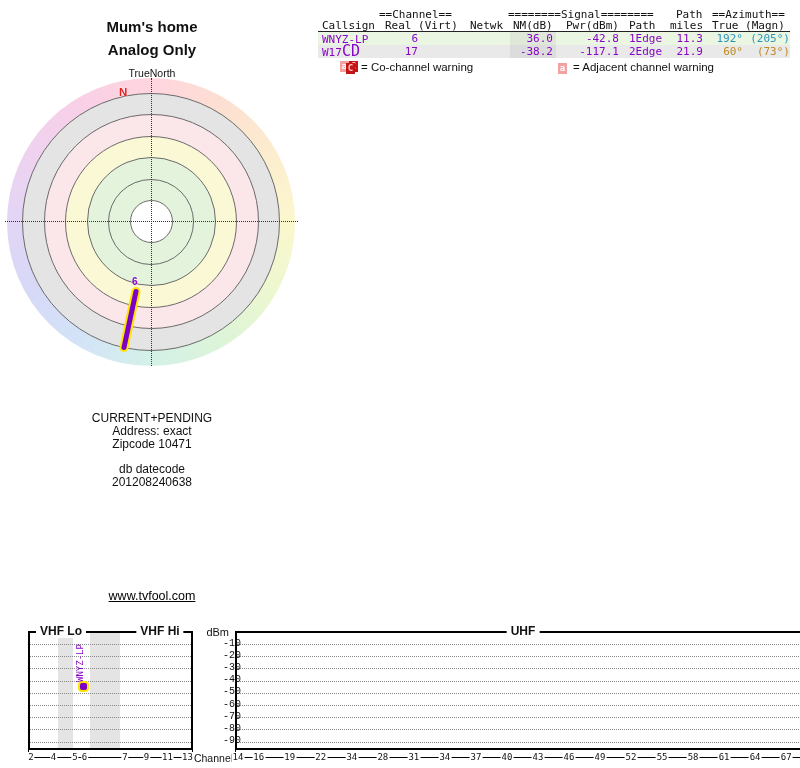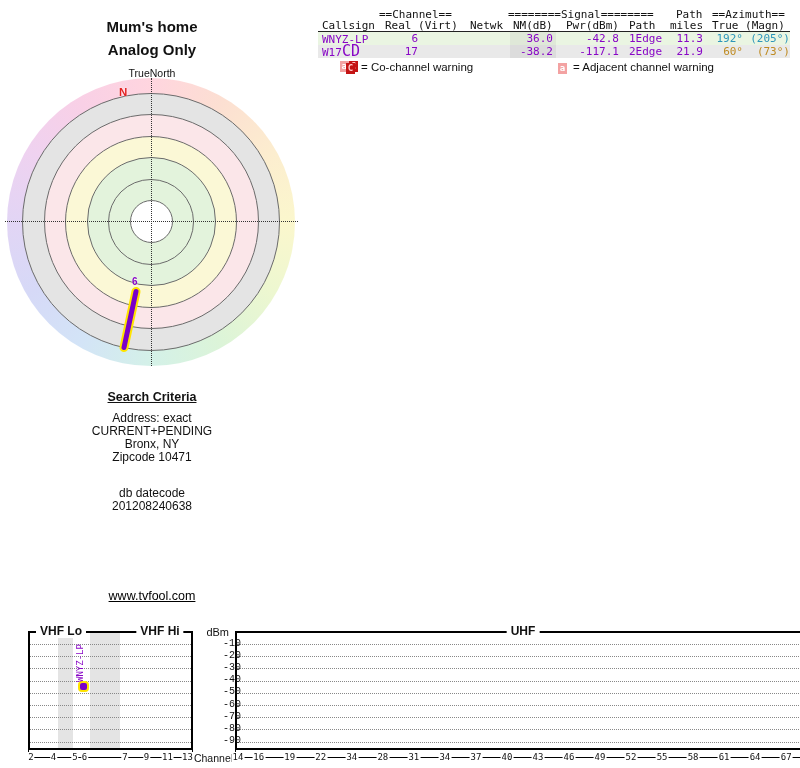--- a/index.html
+++ b/index.html
@@ -50,21 +50,21 @@
   .badge{display:inline-block;width:9px;height:11px;font:bold 9px/11px "DejaVu Sans Mono",monospace;text-align:center;}
   .badge-co{background:#c41414;color:#ffc6c6;}
   .badge-adj{background:#f3a2a2;color:#ffffff;}
   #warn-badges{position:absolute;left:0px;top:40px;}
   .legend-item{position:absolute;top:55px;font-family:"Liberation Sans",sans-serif;font-size:11.5px;}
 
   
   #sc-heading{left:52px;top:390px;width:200px;font-weight:bold;font-size:12.5px;}
   #sc-heading span{text-decoration:underline;}
   #sc-lines{left:52px;top:412px;width:200px;font-size:12px;line-height:12.9px;}
-  #sc-db{left:52px;top:487px;width:200px;font-size:12px;line-height:12.9px;}
+  #sc-db{left:52px;top:463px;width:200px;font-size:12px;line-height:12.9px;}
 
   
   #site-link{left:52px;top:589px;width:200px;font-size:12.5px;}
   #site-link a{color:#000000;text-decoration:underline;cursor:pointer;}
 
   
   #bottom-chart{left:0;top:620px;width:800px;height:148px;margin-left:20px;}
   .panel{position:absolute;top:11px;height:119px;border:2px solid #000;box-sizing:border-box;background:#fff;}
   #vhf-panel{left:8px;width:165px;}
   #uhf-panel{left:215px;width:576px;}
@@ -156,25 +156,23 @@
       <span class="badge badge-adj">a</span><span class="badge badge-co">C</span>
     </div>
 
     
     <span class="legend-item" style="left:46px"><span class="badge badge-co mono">C</span></span>
     <span class="legend-item" style="left:61px">= Co-channel warning</span>
     <span class="legend-item" style="left:258px"><span class="badge badge-adj mono">a</span></span>
     <span class="legend-item" style="left:273px">= Adjacent channel warning</span>
   </div>
 
-  <div id="sc-heading" class="abs center"><span>Search Criteria</span></div>
   <div id="sc-lines" class="abs center">
+    <div>CURRENT+PENDING</div>
     <div>Address: exact</div>
-    <div>CURRENT+PENDING</div>
-    <div>Bronx, NY</div>
     <div>Zipcode 10471</div>
   </div>
   <div id="sc-db" class="abs center">
     <div>db datecode</div>
     <div>201208240638</div>
   </div>
 
   <div id="site-link" class="abs center">
     <a>www.tvfool.com</a>
   </div>

